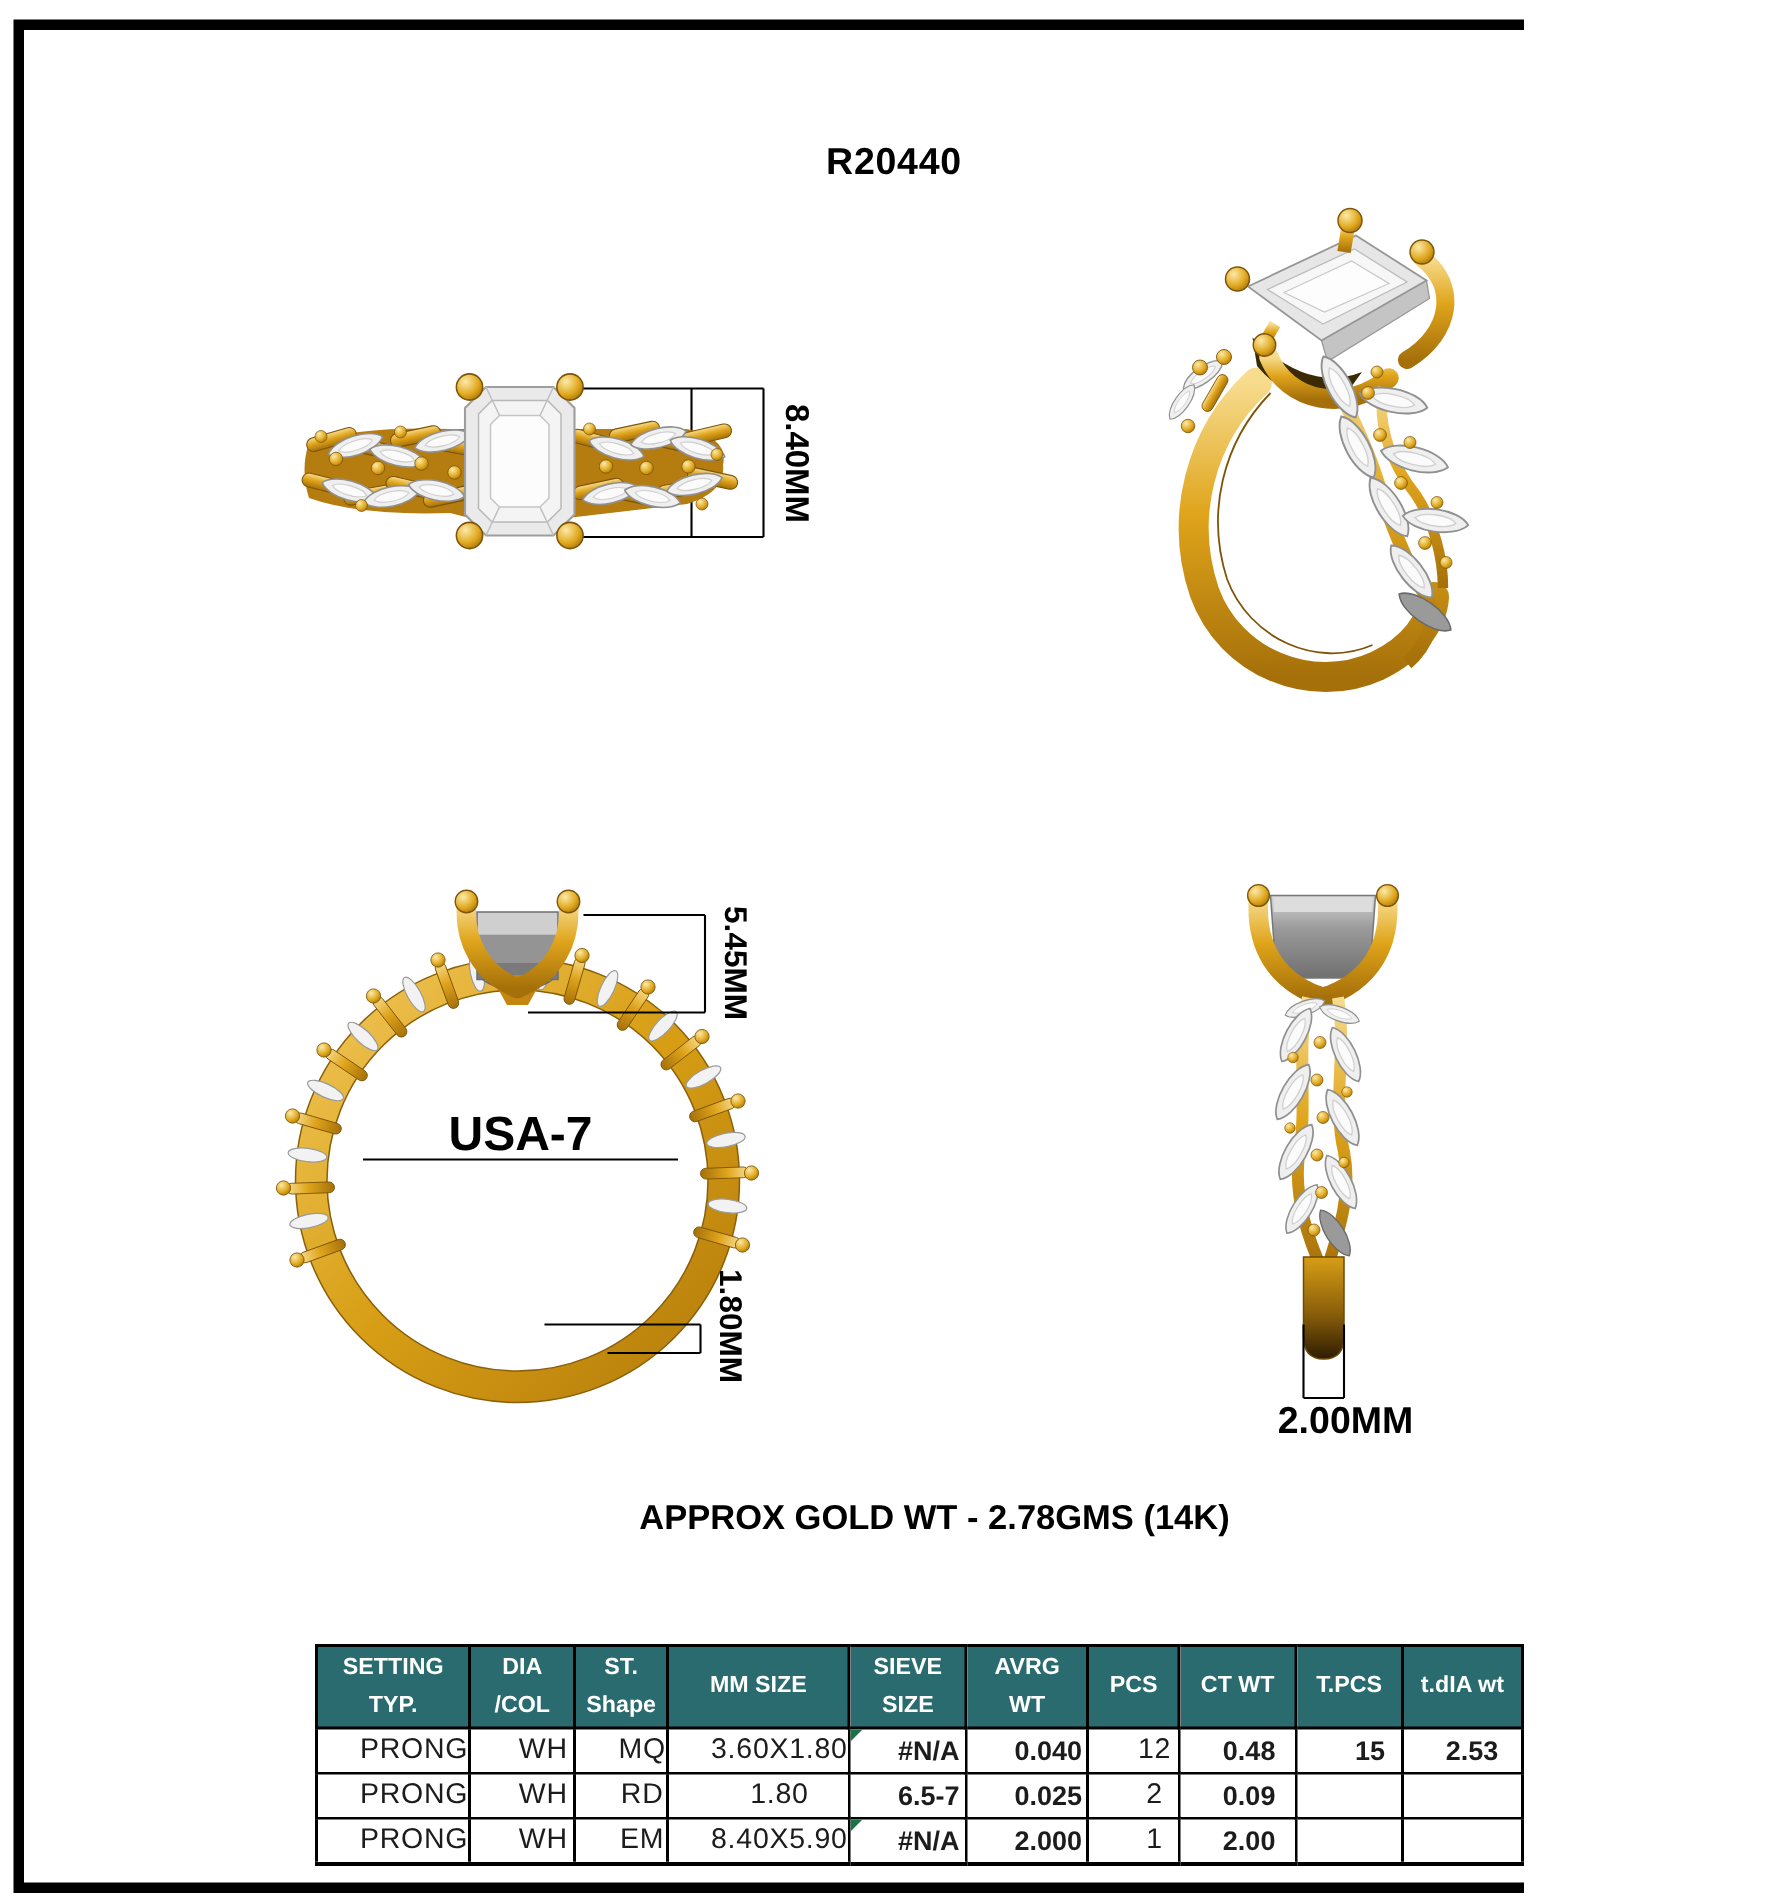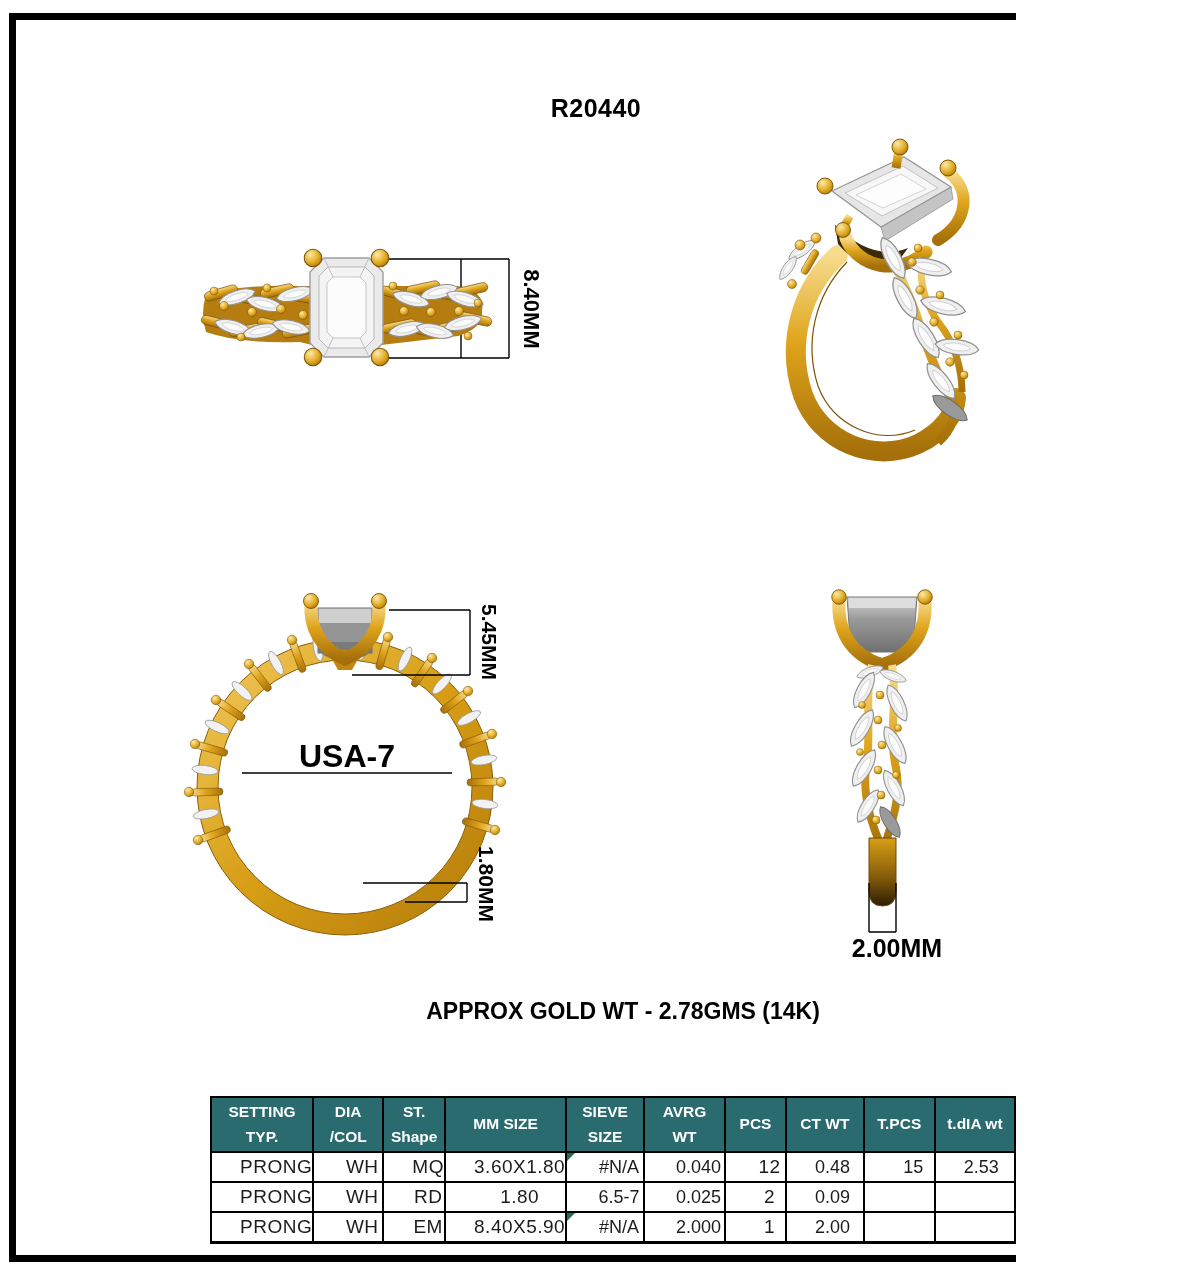--- a/index.html
+++ b/index.html
@@ -32,21 +32,21 @@
   .gnote{left:0;top:998px;width:1246px;text-align:center;font-size:23px;}
 
   
   .spec{position:absolute;left:210px;top:1096px;border-collapse:collapse;table-layout:fixed;}
   .spec th,.spec td{border:2px solid #000;padding:0;margin:0;overflow:hidden;}
   .spec th{background:#2A6B70;color:#FFF;height:53px;font-size:15.5px;font-weight:bold;
            text-align:center;vertical-align:middle;line-height:1.55;}
   .spec td{height:28px;font-size:19px;font-weight:400;color:#1C1C1C;text-align:center;
            vertical-align:middle;position:relative;background:#FFF;letter-spacing:.5px;padding-left:28px;}
   .spec tr:last-child td{border-bottom:3px solid #000;}
-  .spec td.b{font-weight:normal;font-size:18px;letter-spacing:0;}
+  .spec td.b{font-weight:bold;font-size:18px;letter-spacing:0;}
   .spec td.r{text-align:left;padding-right:5px;}
   .h2:empty{display:none;}
   .err-tri{position:absolute;left:0;top:0;width:0;height:0;
            border-top:8px solid #1E7145;border-right:8px solid transparent;}
   .ghost-dash{position:absolute;width:24px;height:2px;background:#E4E4E4;}
 </style>
 </head>
 <body>
 
 <div class="sheet">

